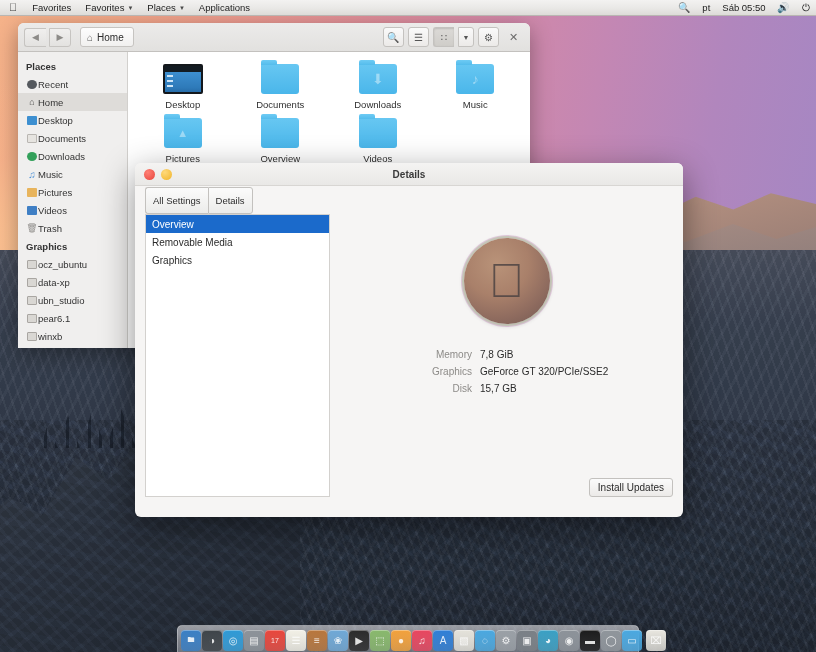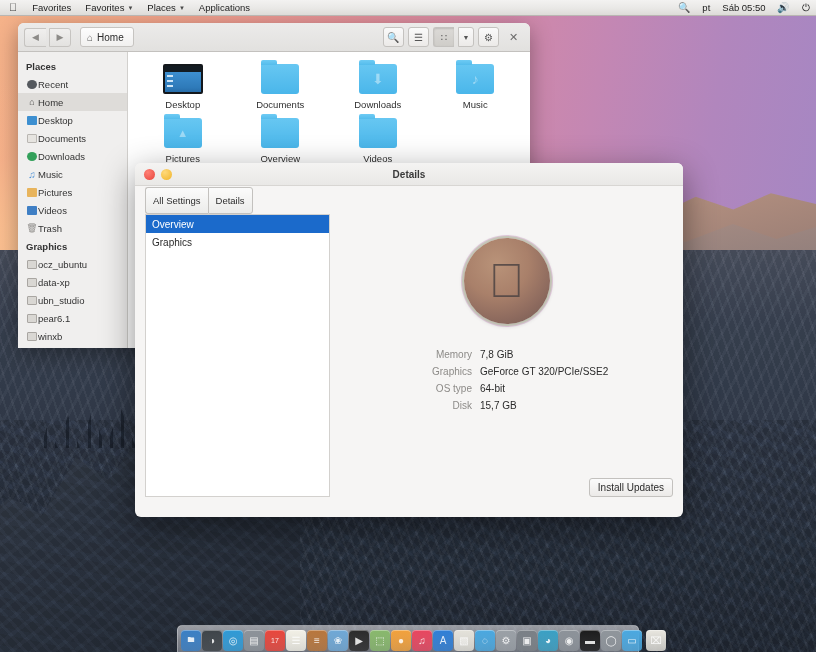--- a/index.html
+++ b/index.html
@@ -473,20 +473,23 @@
       <span>Details</span>
     </div>
   </div>
 
   <div id="dt-body">
     <div id="dt-list">
       <div class="dl-item sel">
         <span>Overview</span>
       </div>
       <div class="dl-item">
+        <span>Removable Media</span>
+      </div>
+      <div class="dl-item">
         <span>Graphics</span>
       </div>
     </div>
 
     <div id="dt-content">
       <div class="logo-wrap">
         <div class="logo-badge">
           <span class="apple"></span>
         </div>
       </div>
@@ -494,24 +497,20 @@
       <div class="specs">
         <div class="row">
           <div class="lbl">Memory</div>
           <div class="val">7,8 GiB</div>
         </div>
         <div class="row">
           <div class="lbl">Graphics</div>
           <div class="val">GeForce GT 320/PCIe/SSE2</div>
         </div>
         <div class="row">
-          <div class="lbl">OS type</div>
-          <div class="val">64-bit</div>
-        </div>
-        <div class="row">
           <div class="lbl">Disk</div>
           <div class="val">15,7 GB</div>
         </div>
       </div>
 
       <div class="btn-row">
         <div class="btn">
           <span>Install Updates</span>
         </div>
       </div>

